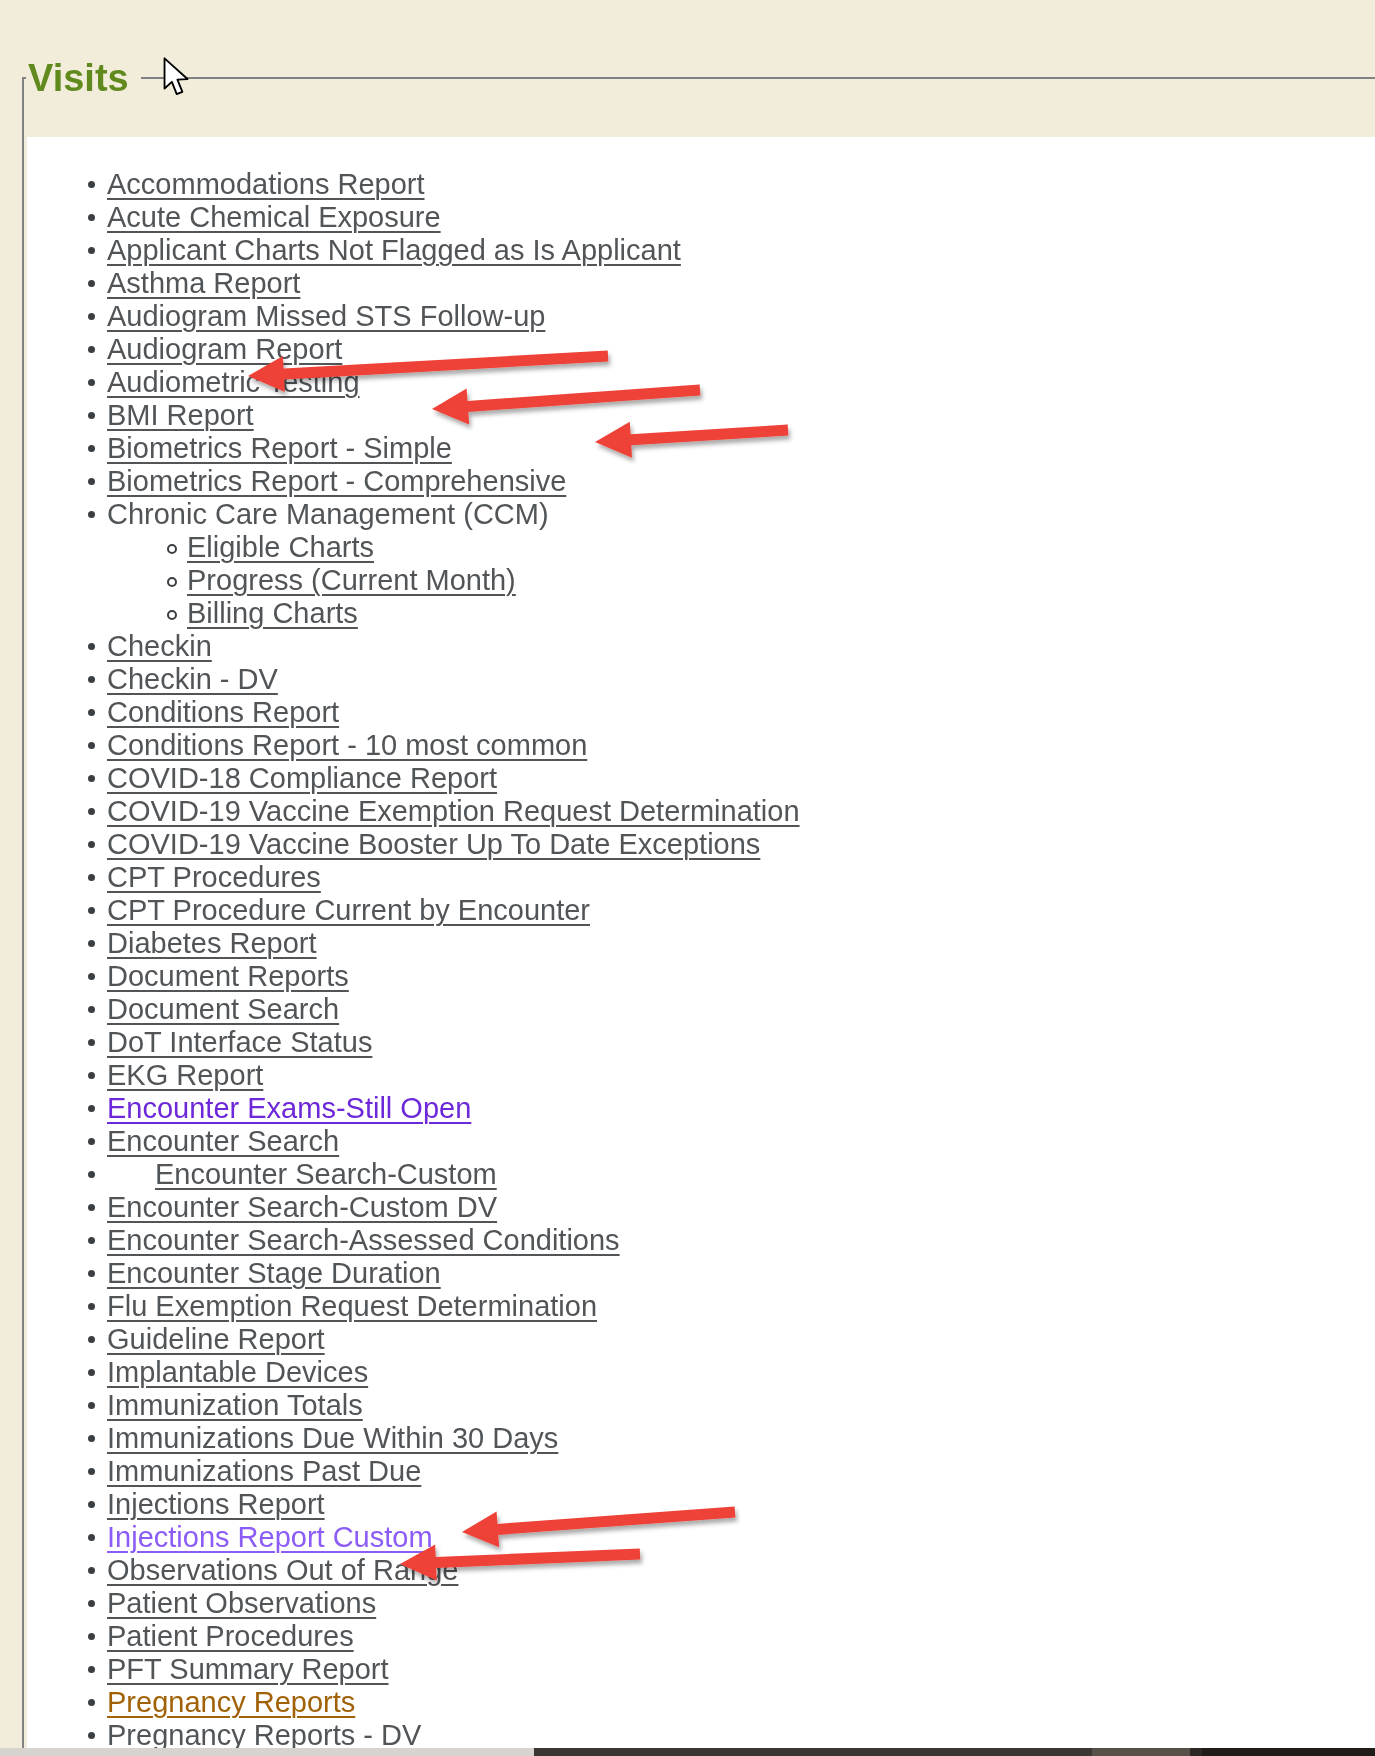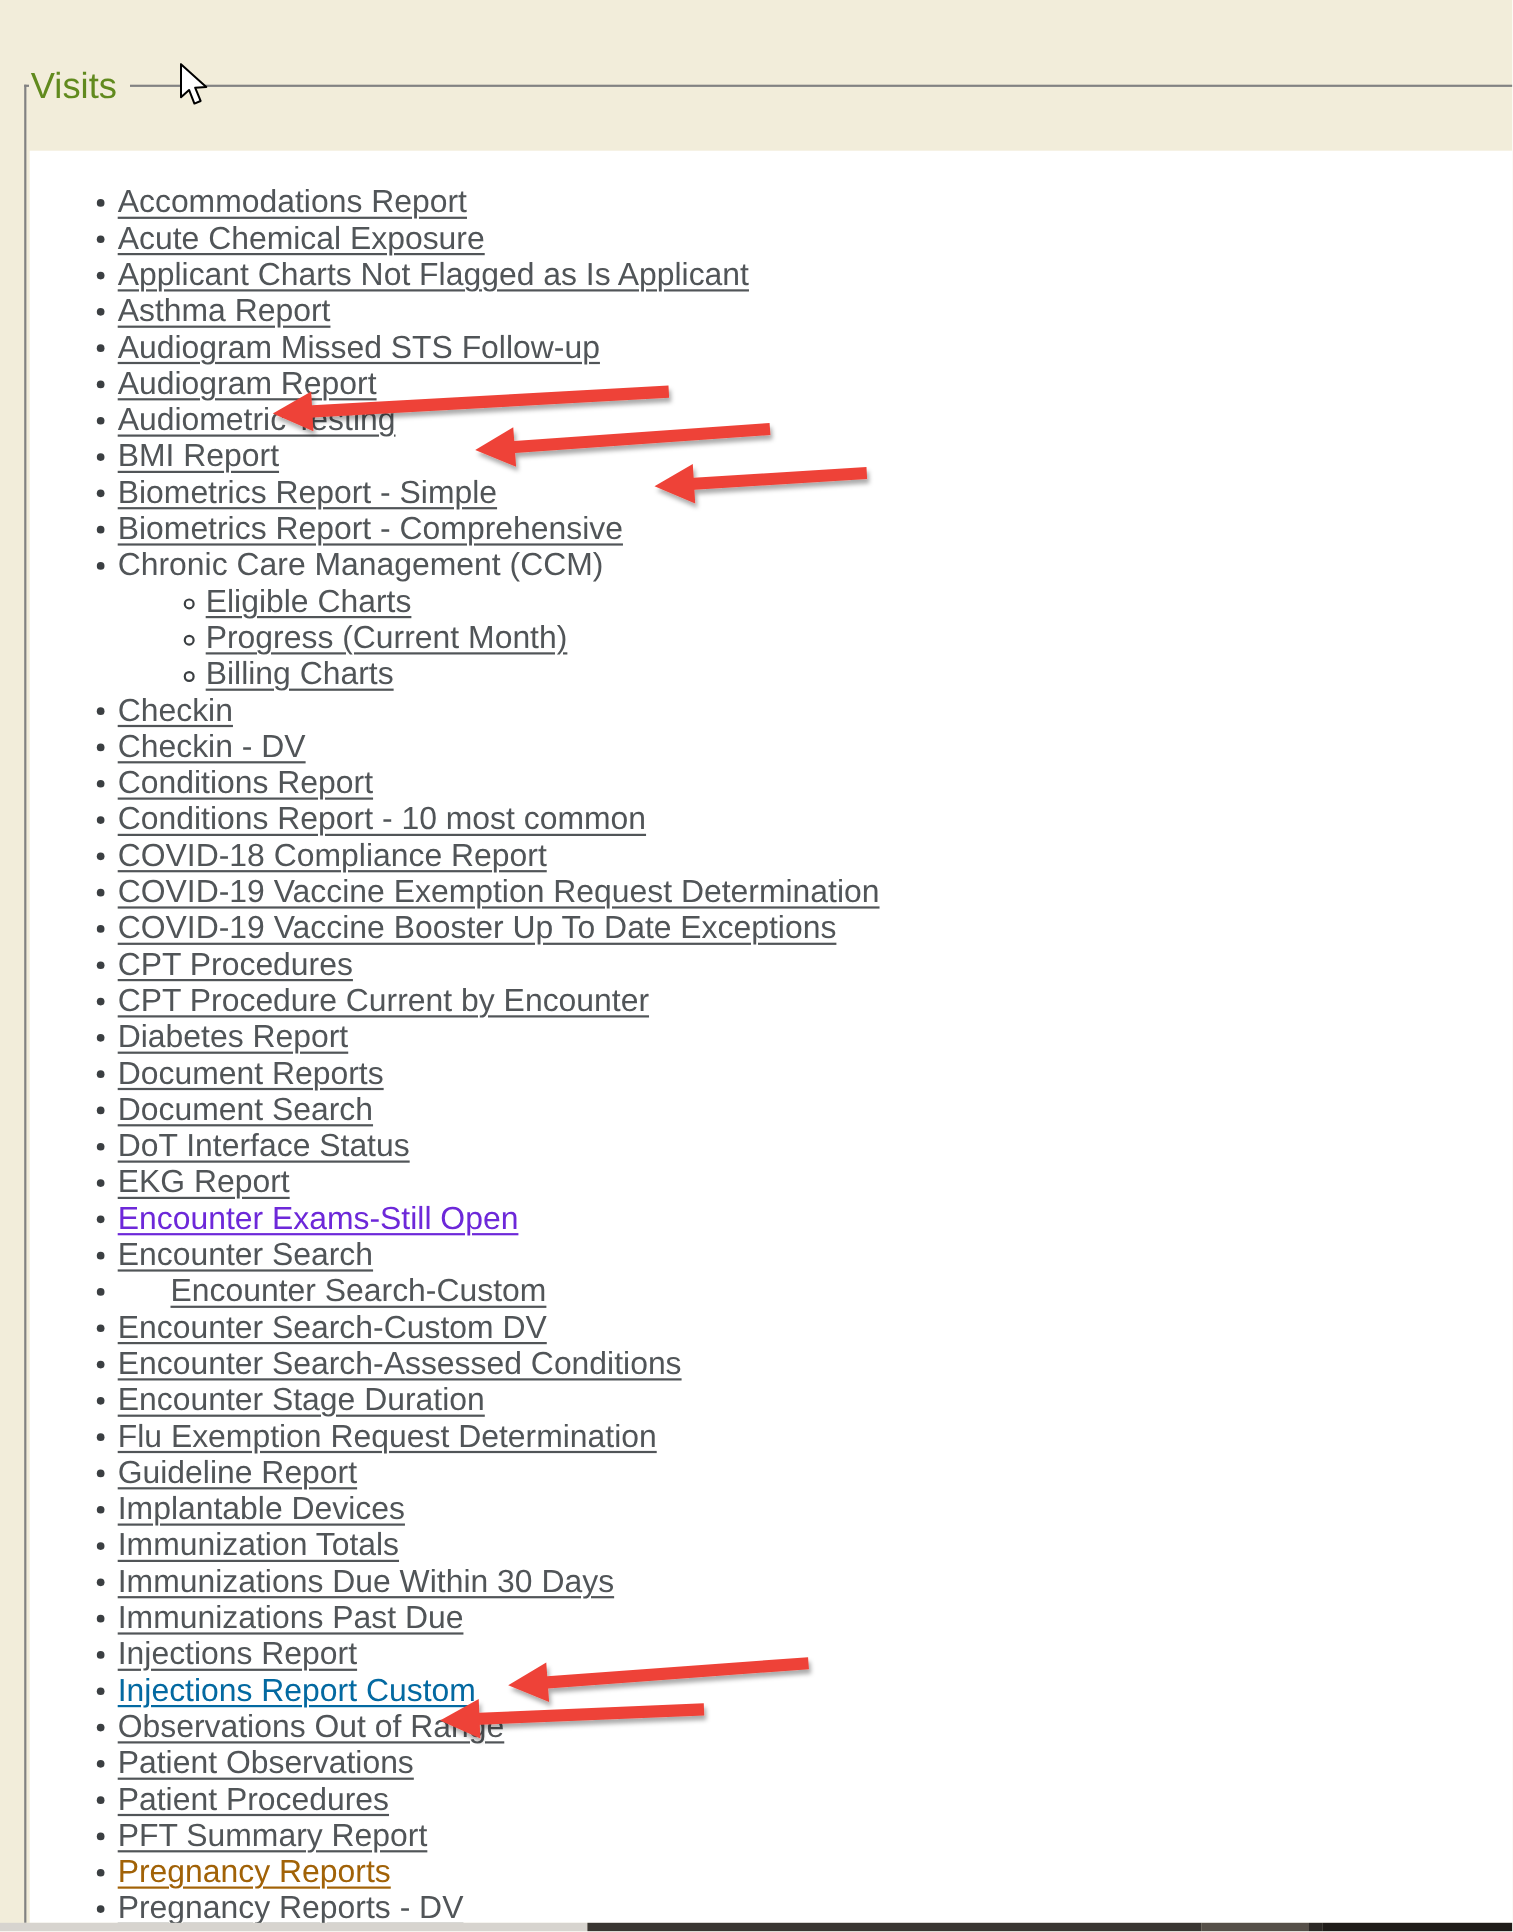--- a/index.html
+++ b/index.html
@@ -7,21 +7,21 @@
   .screen{position:relative;width:1375px;height:1756px;overflow:hidden;background:#f2edda;}
 
   
   .visits-fieldset{
     position:absolute;left:22px;top:60px;right:0;bottom:8px;
     border:2px solid #828282;border-right:none;border-bottom:none;
     padding:0;margin:0;background:transparent;
   }
   .visits-fieldset legend{
     margin-left:2px;padding:0 12px 0 2px;
-    font-size:33px;font-weight:normal;line-height:36px;
+    font-size:38px;font-weight:bold;line-height:36px;
     color:#618a1e;
   }
   .reports-panel{
     position:absolute;left:3px;right:0;top:41px;bottom:0;
     background:#ffffff;
   }
 
   
   ul.reports-list{
     margin:0;padding:31px 0 0 80px;list-style:none;
@@ -102,21 +102,21 @@
           <li class="top"><a href="#" style="color: rgb(81, 85, 88);">Encounter Search-Custom DV</a></li>
           <li class="top"><a href="#" style="color: rgb(81, 85, 88);">Encounter Search-Assessed Conditions</a></li>
           <li class="top"><a href="#" style="color: rgb(81, 85, 88);">Encounter Stage Duration</a></li>
           <li class="top"><a href="#" style="color: rgb(81, 85, 88);">Flu Exemption Request Determination</a></li>
           <li class="top"><a href="#" style="color: rgb(81, 85, 88);">Guideline Report</a></li>
           <li class="top"><a href="#" style="color: rgb(81, 85, 88);">Implantable Devices</a></li>
           <li class="top"><a href="#" style="color: rgb(81, 85, 88);">Immunization Totals</a></li>
           <li class="top"><a href="#" style="color: rgb(81, 85, 88);">Immunizations Due Within 30 Days</a></li>
           <li class="top"><a href="#" style="color: rgb(81, 85, 88);">Immunizations Past Due</a></li>
           <li class="top"><a href="#" style="color: rgb(81, 85, 88);">Injections Report</a></li>
-          <li class="top"><a href="#" style="color: #0369a1;">Injections Report Custom</a></li>
+          <li class="top"><a href="#" style="color: #8b5cf6;">Injections Report Custom</a></li>
           <li class="top"><a href="#" style="color: rgb(81, 85, 88);">Observations Out of Range</a></li>
           <li class="top"><a href="#" style="color: rgb(81, 85, 88);">Patient Observations</a></li>
           <li class="top"><a href="#" style="color: rgb(81, 85, 88);">Patient Procedures</a></li>
           <li class="top"><a href="#" style="color: rgb(81, 85, 88);">PFT Summary Report</a></li>
           <li class="top"><a href="#" style="color: #a16207; margin-top: 22px;">Pregnancy Reports</a></li>
           <li class="top"><a href="#" style="color: rgb(81, 85, 88);">Pregnancy Reports - DV</a></li>
           <li class="top"><a href="#" style="color: rgb(81, 85, 88);">Restrictions Report</a></li>
         </ul>
     </div>
   </fieldset>

